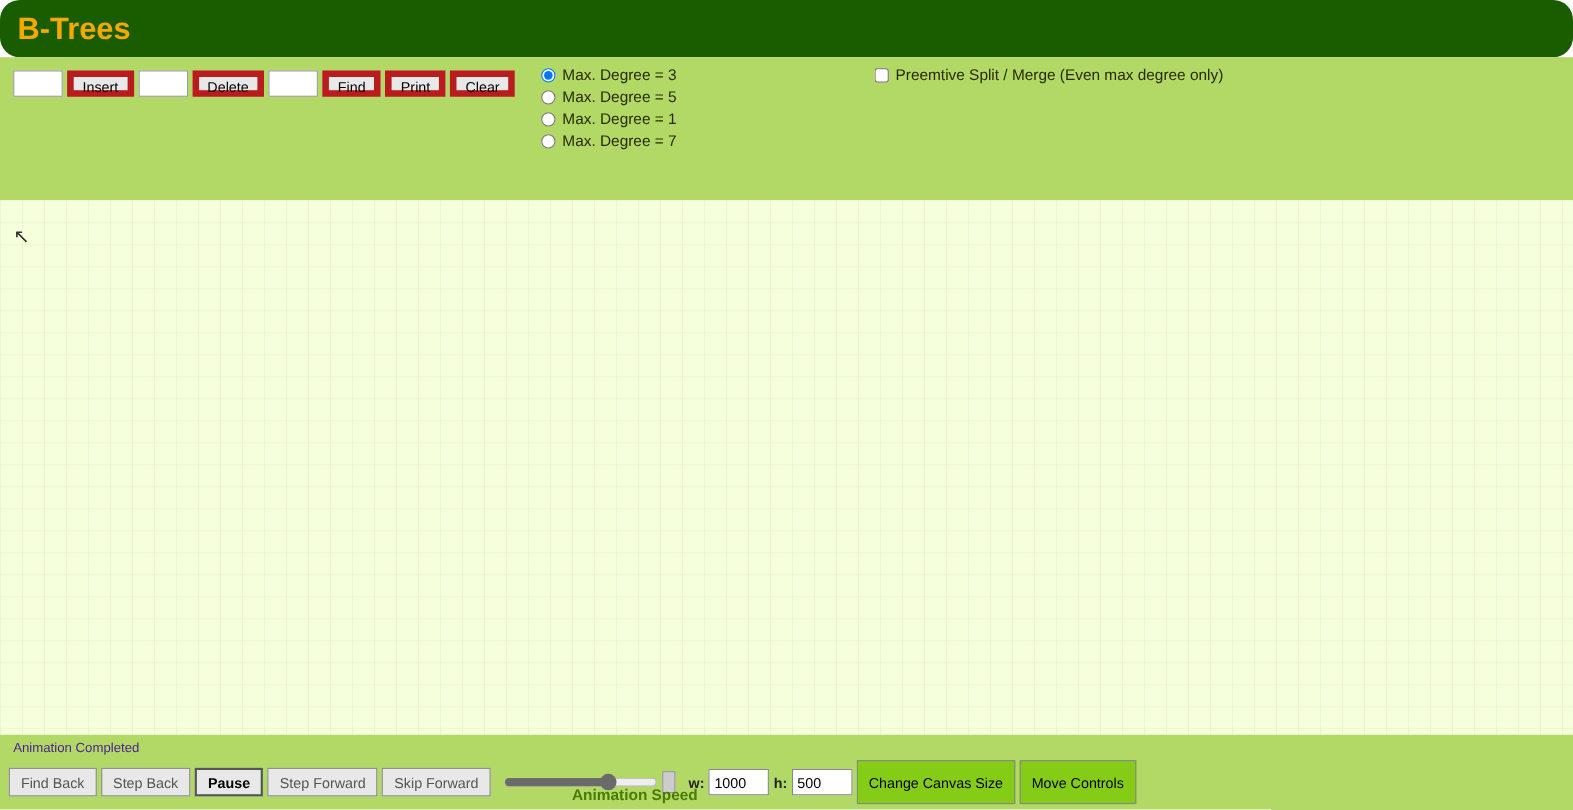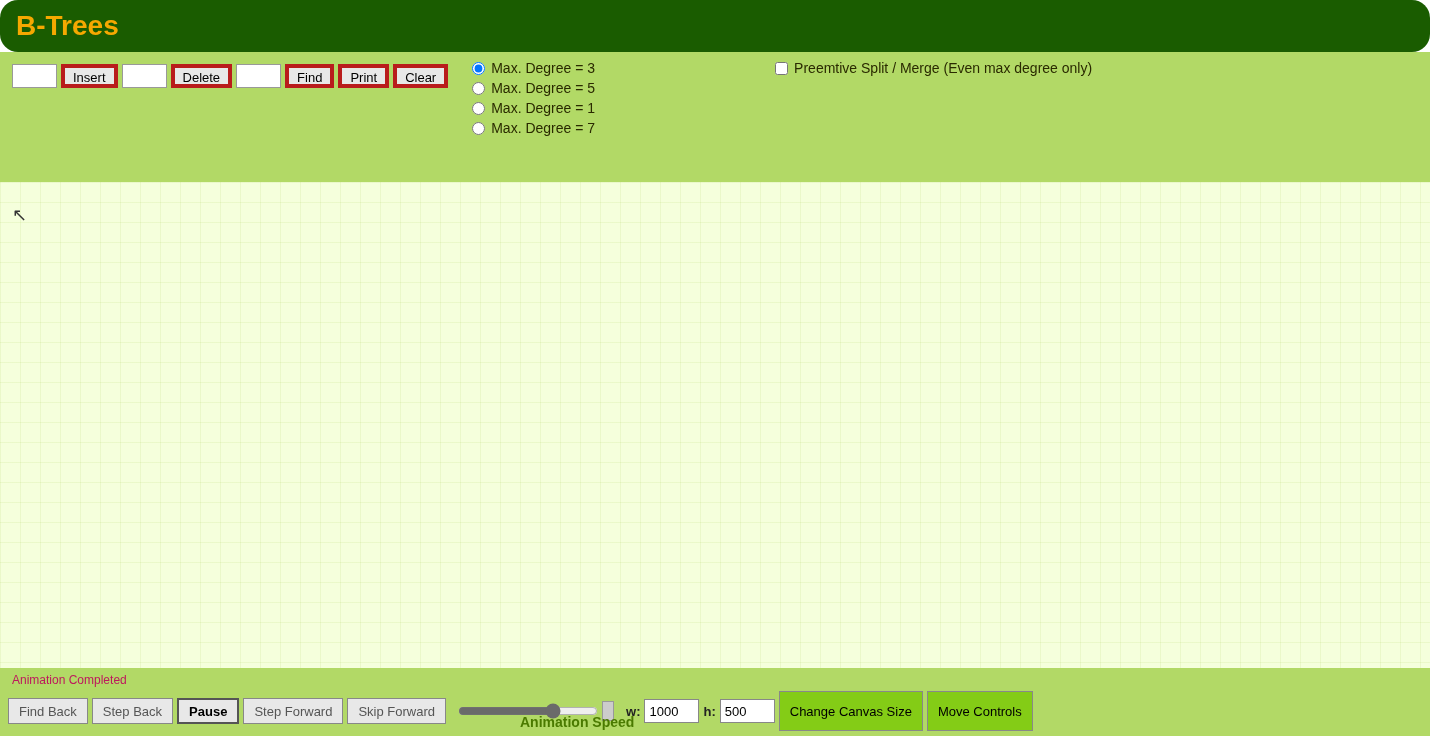--- a/index.html
+++ b/index.html
@@ -56,21 +56,21 @@
       width: 45px;
       height: 24px;
       border: 1px solid #999;
       padding: 2px 4px;
       font-size: 13px;
     }
 
     .action-btn {
       height: 24px;
       padding: 2px 8px;
-      border: 4px solid #b91c1c;
+      border: 6px solid #b91c1c;
       background: #e8e8e8;
       cursor: pointer;
       font-size: 13px;
       color: #000;
     }
 
     .right-controls {
       margin-left: 20px;
       display: flex;
       flex-direction: column;
@@ -109,21 +109,21 @@
       display: flex;
       flex-direction: column;
       align-items: flex-start;
       justify-content: center;
       padding: 4px 8px;
       position: relative;
     }
 
     #animation-completed {
       font-size: 12px;
-      color: #be185d;
+      color: #4c1d95;
       margin-bottom: 4px;
       margin-left: 4px;
       text-align: center;
     }
 
     #bottom-controls {
       display: flex;
       align-items: center;
       gap: 4px;
       width: 100%;

